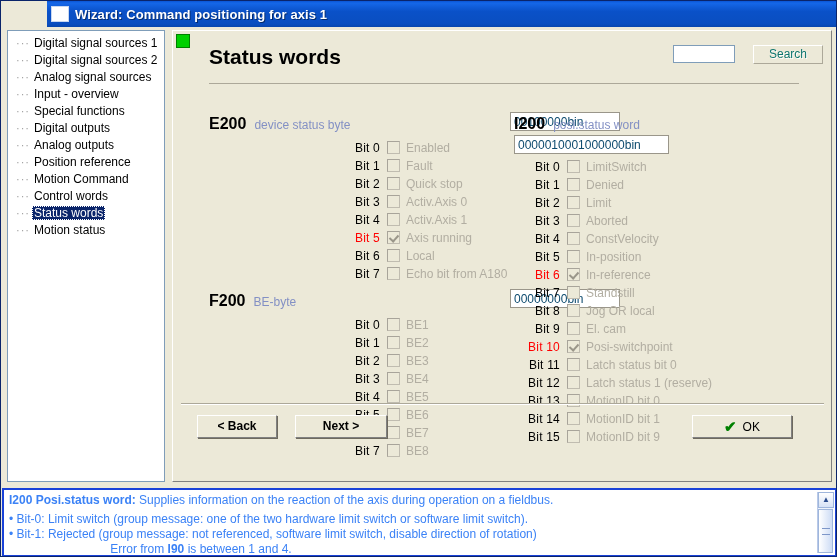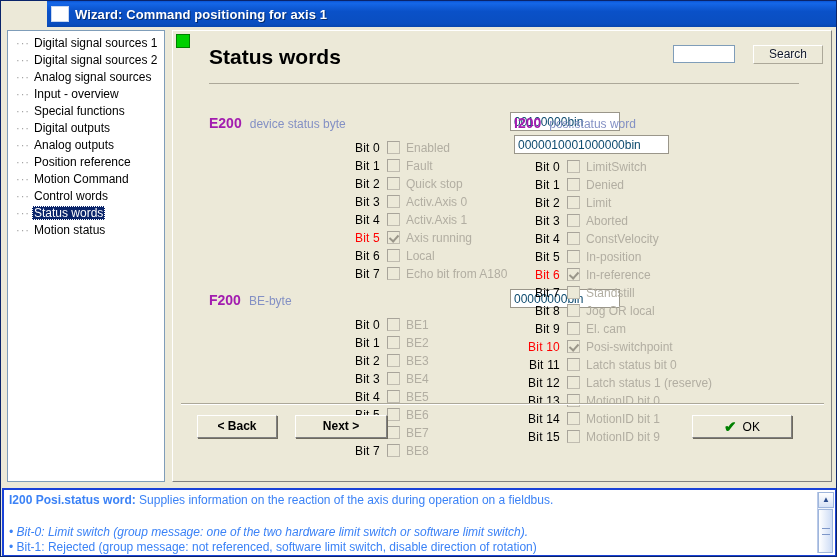--- a/index.html
+++ b/index.html
@@ -162,21 +162,21 @@
     box-sizing: border-box;
   }
   .search-btn {
     position: absolute;
     right: 8px; top: 14px;
     width: 70px; height: 19px;
     background: #ece9d8;
     border: 1px solid #aca899;
     border-top-color: #ffffff;
     border-left-color: #ffffff;
-    color: #0f172a;
+    color: #0f766e;
     font-size: 12px;
     line-height: 17px;
     text-align: center;
     box-sizing: border-box;
     cursor: default;
     text-shadow: 1px 1px 0 #ffffff;
   }
 
   
   .group {
@@ -185,23 +185,23 @@
   .grp-e200 { left: 36px; top: 84px; }
   .grp-f200 { left: 36px; top: 254px; margin-top: 7px; }
   .grp-i200 { left: 341px; top: 84px; }
 
   .grp-head {
     display: flex;
     align-items: baseline;
     height: 18px;
   }
   .grp-code {
-    font-size: 14px;
+    font-size: 16px;
     font-weight: bold;
-    color: #a21caf;
+    color: #000000;
     margin-right: 8px;
   }
   .grp-desc {
     font-size: 12px;
     color: #8390c4;
   }
   .val-field {
     background: #ffffff;
     border: 1px solid #9a968a;
     box-sizing: border-box;
@@ -313,21 +313,21 @@
   }
   .help-inner {
     padding: 3px 22px 0 5px;
   }
   .help-line {
     font-size: 12px;
     color: #3b82f6;
     line-height: 15px;
     white-space: nowrap;
   }
-  .help-line.gap { margin-top: 17px; font-style: italic; }
+  .help-line.gap { margin-top: 4px; }
   .help-line.center { text-align: center; padding-right: 420px; }
   .help-line b { font-weight: bold; }
 
   .help-scroll {
     position: absolute;
     right: 2px; top: 2px;
     width: 16px;
     bottom: 2px;
     background: #eef3fb;
     border-left: 1px solid #b9c9e8;

